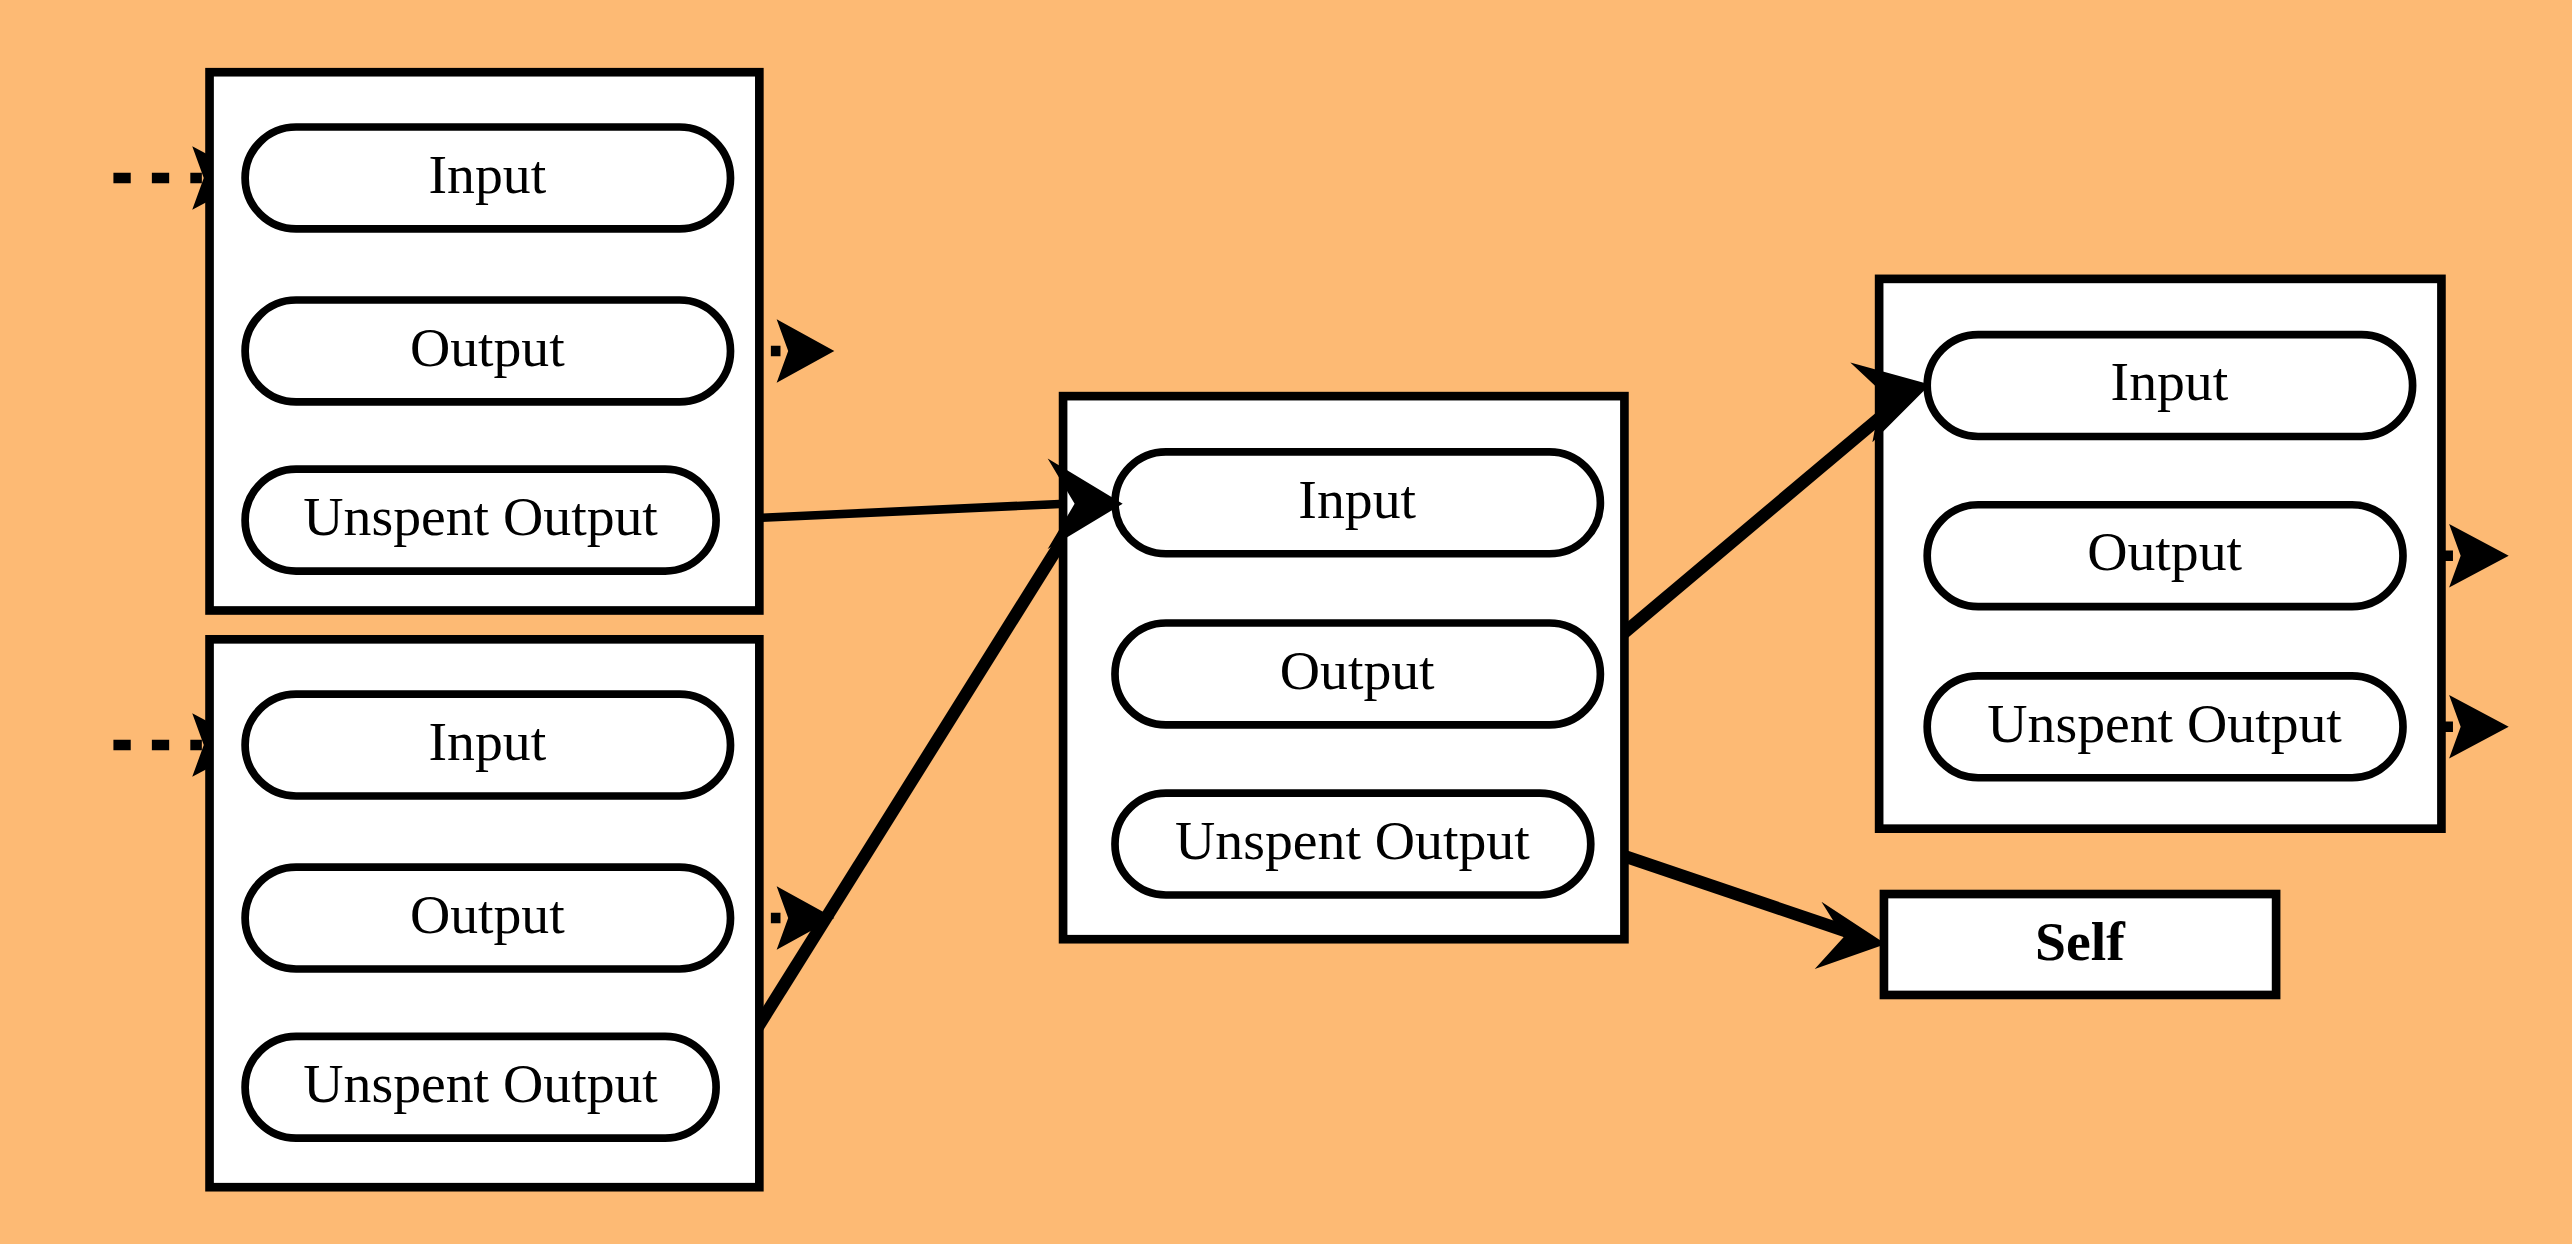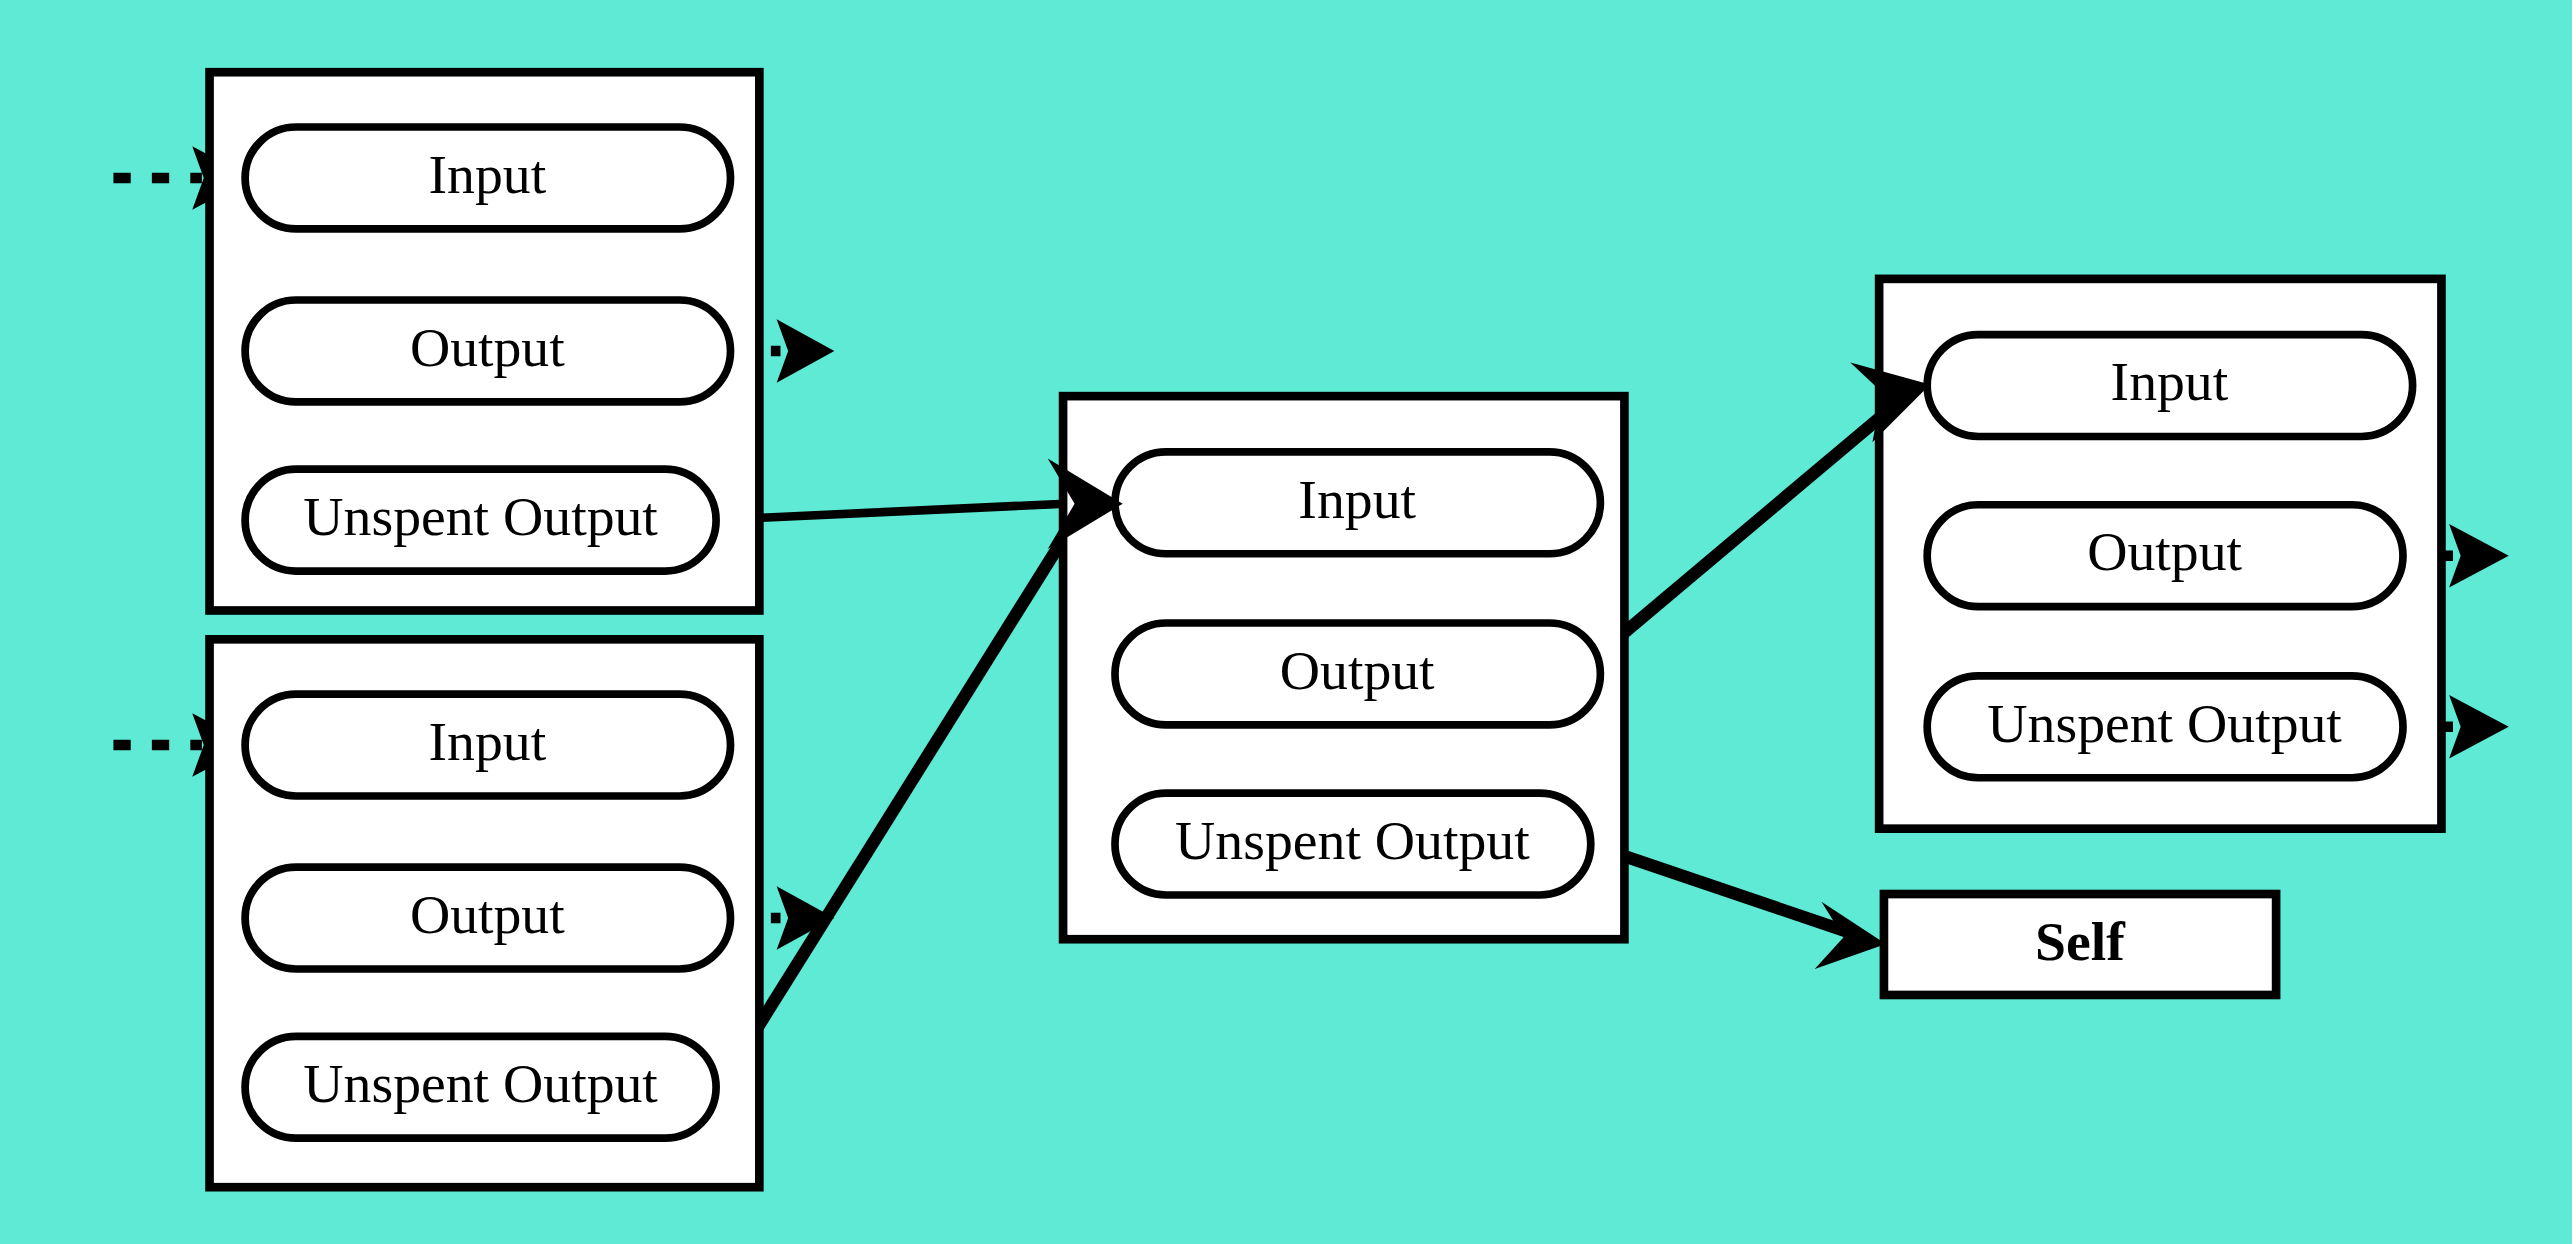--- a/index.html
+++ b/index.html
@@ -10,21 +10,21 @@
   body {
     width: 2576px;
     height: 1245px;
     font-family: "Liberation Serif", "DejaVu Serif", serif;
     overflow: hidden;
   }
   #diagram-root {
     position: relative;
     width: 2572px;
     height: 1245px;
-    background: #5eead4;
+    background: #fdba74;
   }
   svg#diagram-canvas {
     position: absolute;
     top: 0;
     left: 0;
     width: 2576px;
     height: 1245px;
     display: block;
   }
   .tx-box {

